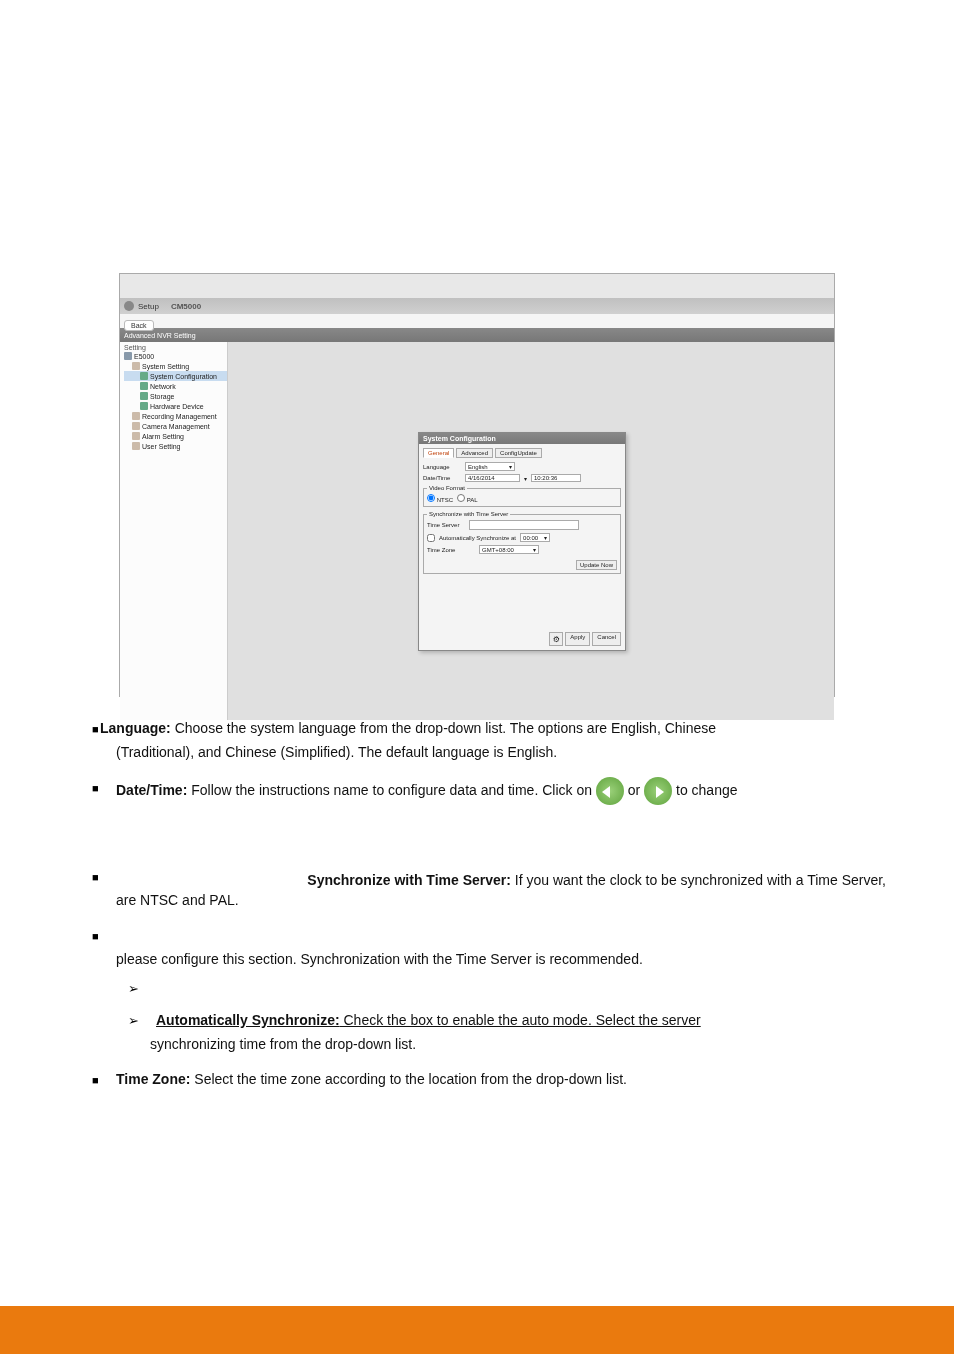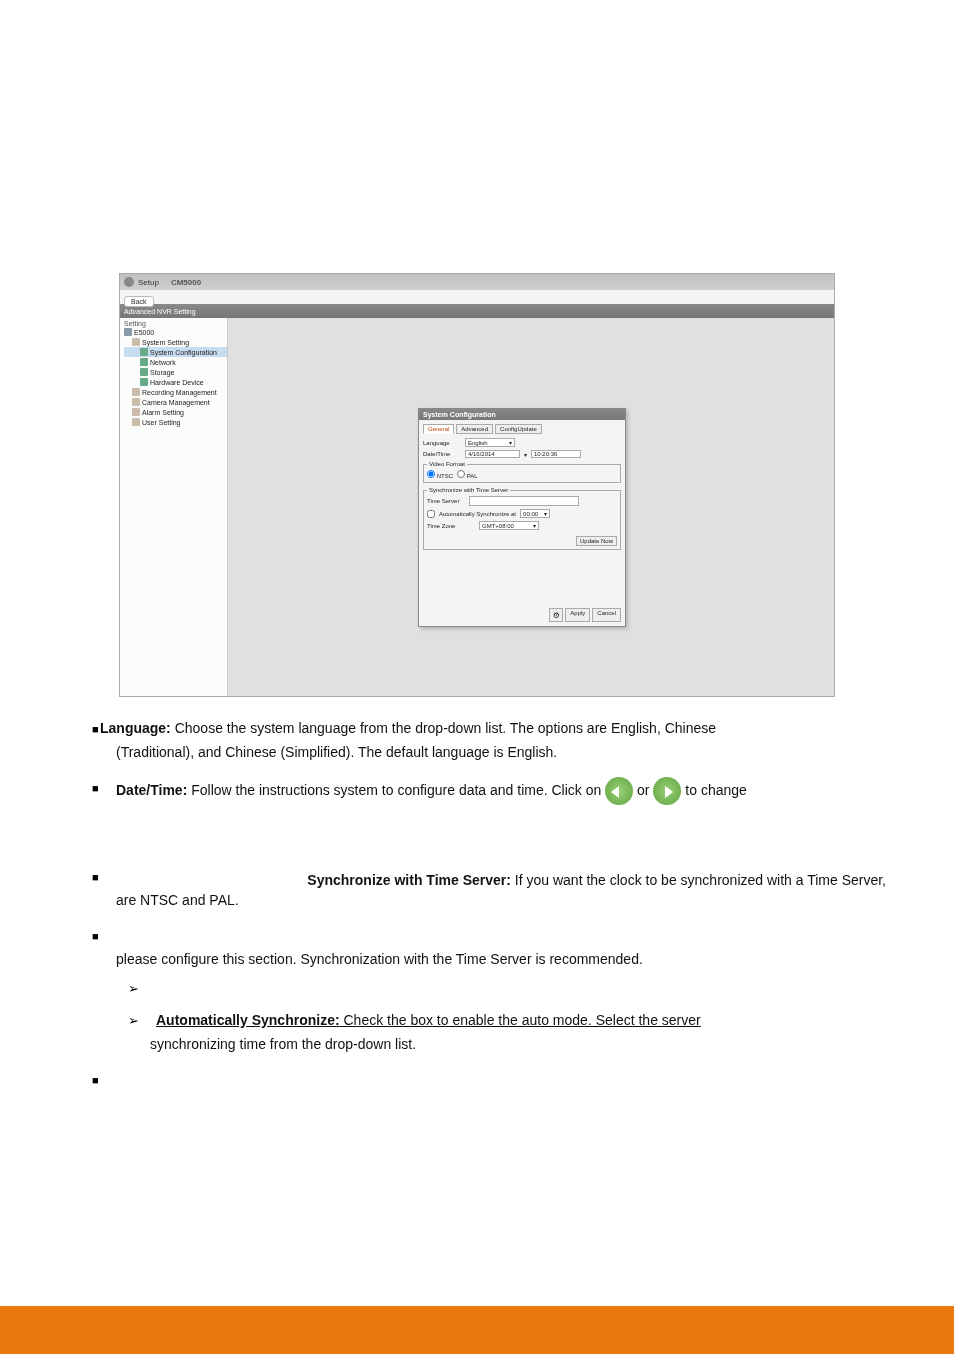--- a/index.html
+++ b/index.html
@@ -1,19 +1,19 @@
 <!DOCTYPE html>
 <html><head>
   <meta charset="utf-8">
   <style>
     * { margin: 0; padding: 0; box-sizing: border-box; }
     body { font-family: Arial, 'Segoe UI', sans-serif; background: #fff; width: 954px; position: relative; }
     .page { width: 954px; height: 1354px; position: relative; }
     .screenshot { position: absolute; left: 119px; top: 273px; width: 716px; height: 424px; background: #e8e8e8; border: 1px solid #aaa; }
-    .app-titlebar { height: 16px; background: linear-gradient(#c0c0c0, #d0d0d0); display: flex; align-items: center; padding-left: 4px; font-size: 8px; gap: 4px; }
+    .app-titlebar { height: 16px; background: linear-gradient(#c0c0c0, #d0d0d0); display: flex; align-items: center; padding-left: 4px; font-size: 8px; gap: 4px; margin-top: 24px; }
     .app-titlebar .icon { width: 10px; height: 10px; background: #888; border-radius: 50%; display: inline-block; }
     .app-title { font-size: 8px; color: #333; }
     .app-logo { font-size: 8px; font-weight: bold; color: #555; margin-left: 8px; }
     .back-bar { height: 14px; background: #f5f5f5; padding-left: 4px; }
     .back-btn { display: inline-block; font-size: 7px; padding: 1px 6px; border: 1px solid #bbb; background: #fff; border-radius: 3px; color: #333; }
     .tab-bar { height: 14px; background: linear-gradient(#888, #777); padding-left: 4px; display: flex; align-items: center; }
     .tab-bar span { font-size: 7px; color: #fff; }
     .content { display: flex; height: calc(100% - 44px); }
     .sidebar { width: 108px; background: #fcfcfc; border-right: 1px solid #ccc; font-size: 7px; color: #222; padding-top: 2px; }
     .sidebar .lbl { padding-left: 4px; color: #555; }
@@ -187,21 +187,21 @@
   </div>
 
   <span class="bullet" style="top:723px;">■</span>
   <div class="body-text" style="top:718px;left:100px;">
     <span class="bold">Language:</span><span> Choose the system language from the drop-down list. The options are English, Chinese</span>
   </div>
   <div class="body-text" style="top:742px;left:116px;">(Traditional), and Chinese (Simplified). The default language is English.</div>
 
   <span class="bullet" style="top:782px;">■</span>
   <div class="body-text" style="top:777px;left:116px;width:770px;">
-    <span class="bold">Date/Time:</span><span> Follow the instructions system to configure data and time. Click on </span>
+    <span class="bold">Date/Time:</span><span> Follow the instructions name to configure data and time. Click on </span>
     <span class="arrow-img left"></span>
     <span> or </span>
     <span class="arrow-img right"></span>
     <span> to change</span>
   </div>
 
   <span class="bullet" style="top:871px;">■</span>
   <div class="body-text" style="top:890px;left:116px;">are NTSC and PAL.</div>
 
   <span class="bullet" style="top:930px;">■</span>
@@ -212,15 +212,18 @@
 
   <span class="indent-bullet" style="top:981px;">➢</span>
 
   <span class="indent-bullet" style="top:1013px;">➢</span>
   <div class="body-text" style="top:1010px;left:156px;text-decoration:underline;">
     <span class="bold">Automatically Synchronize:</span><span> Check the box to enable the auto mode. Select the server</span>
   </div>
   <div class="body-text" style="top:1034px;left:150px;">synchronizing time from the drop-down list.</div>
 
   <span class="bullet" style="top:1074px;">■</span>
+  <div class="body-text" style="top:1069px;left:116px;">
+    <span class="bold">Time Zone:</span><span> Select the time zone according to the location from the drop-down list.</span>
+  </div>
 
   <div class="footer"></div>
 </div>
 
 </body></html>

